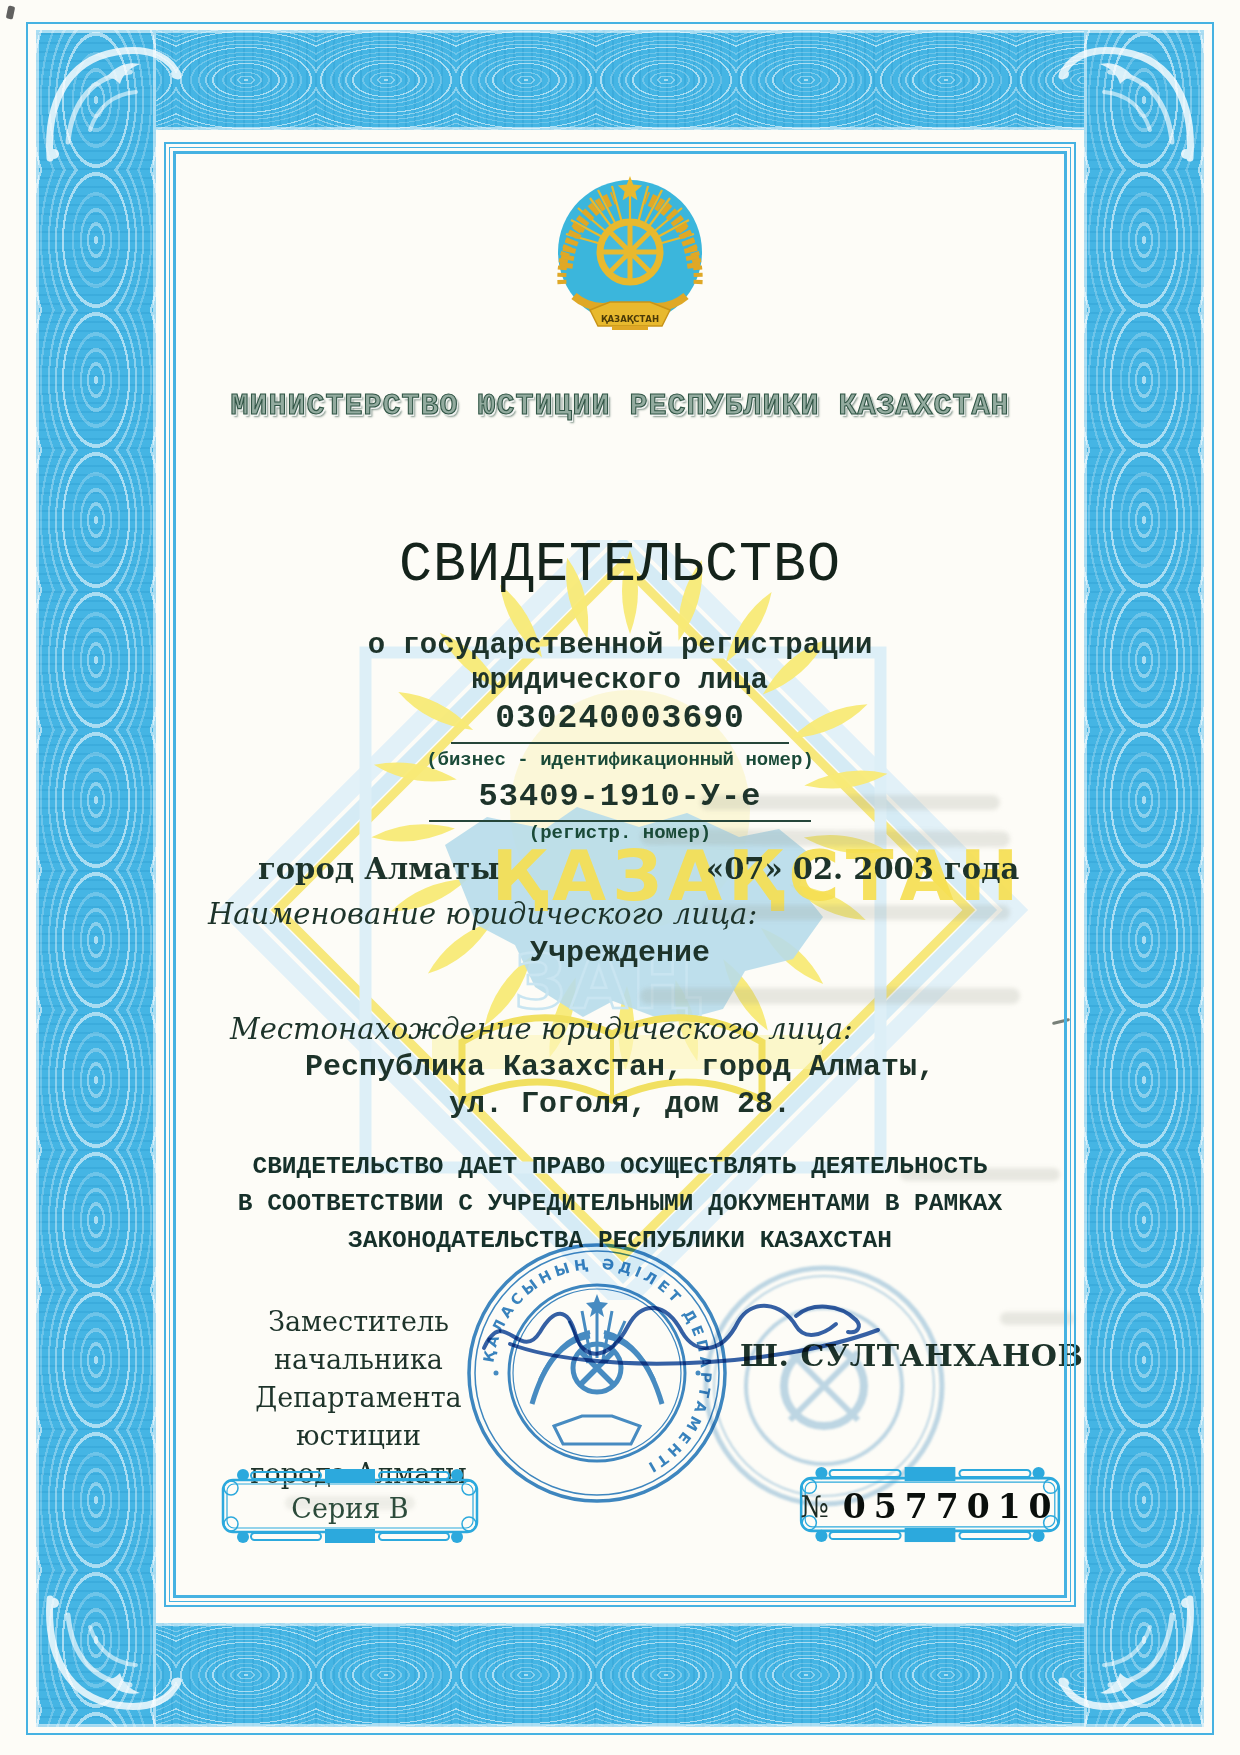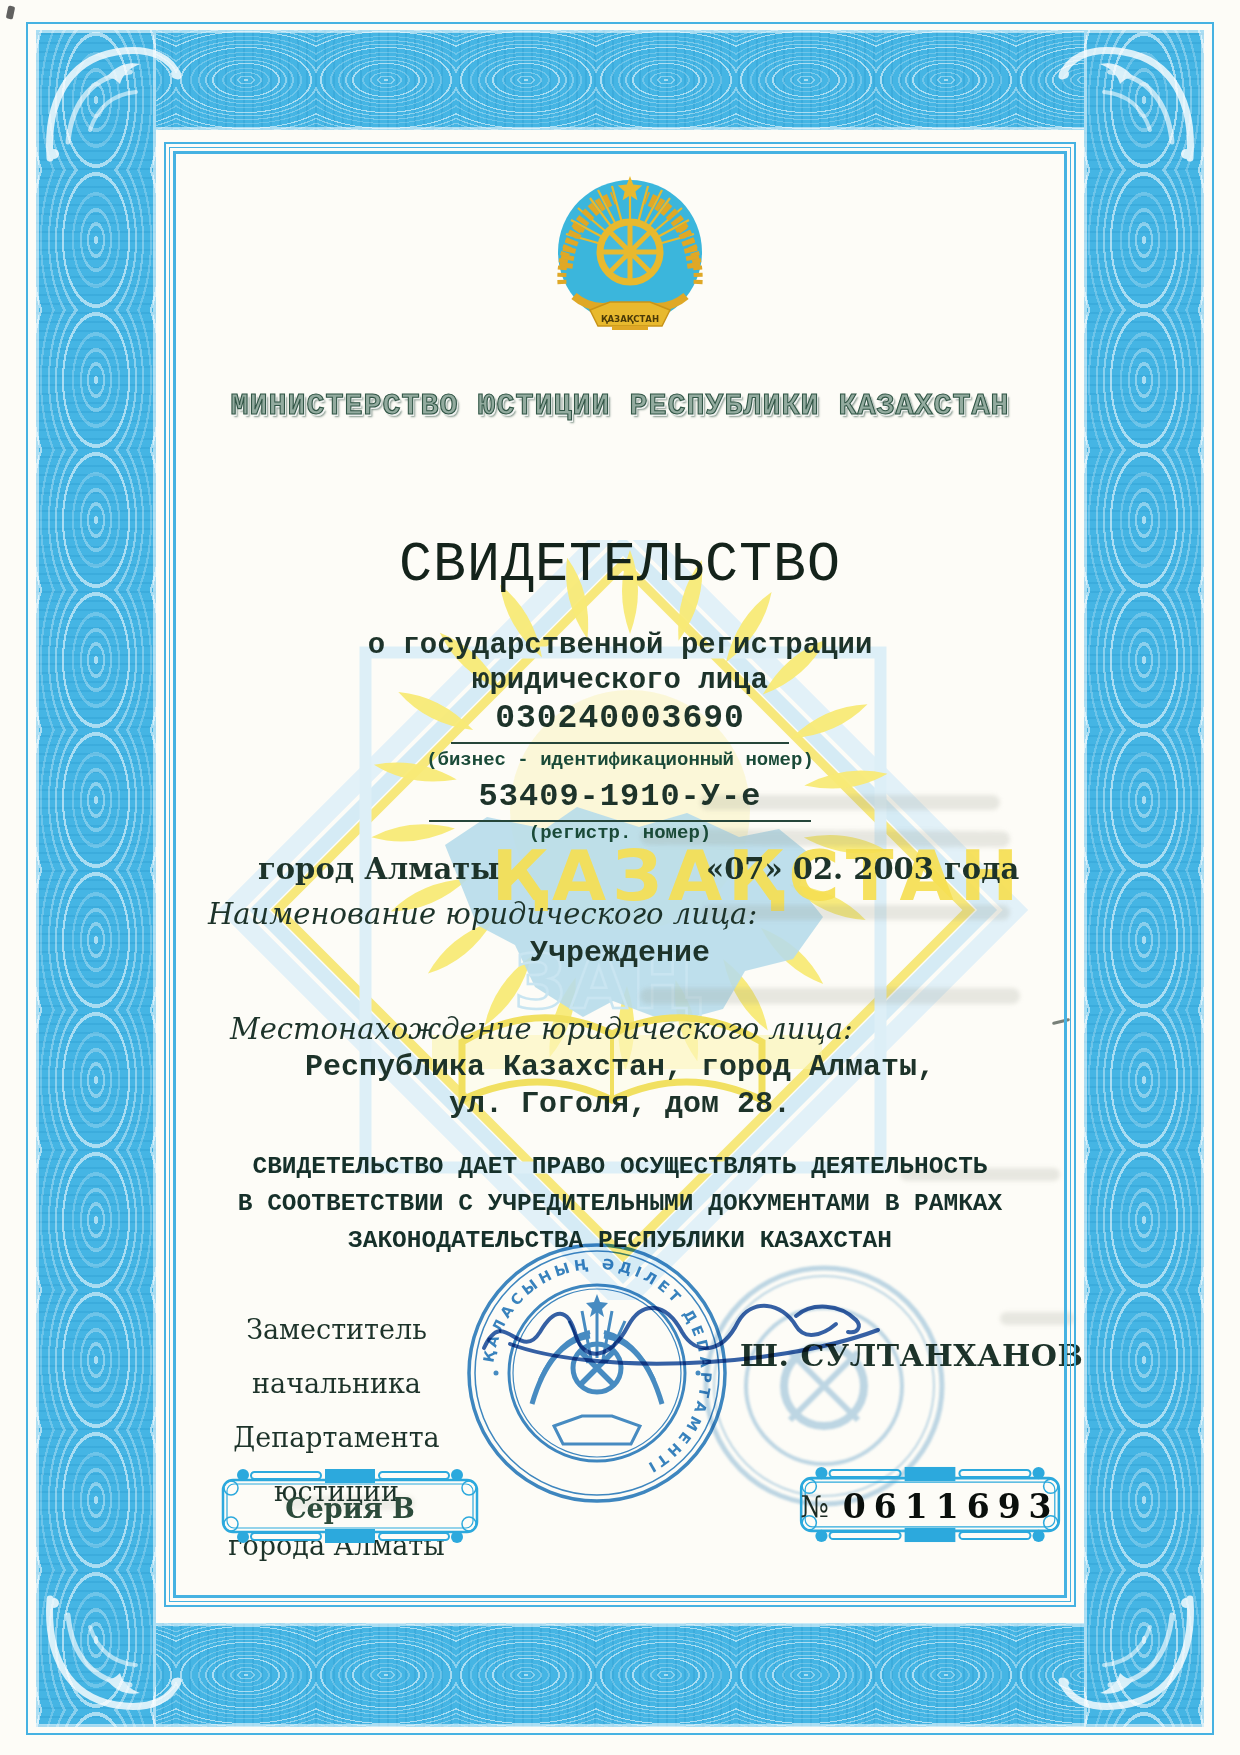--- a/index.html
+++ b/index.html
@@ -52,27 +52,27 @@
   .reg-label{top:822px;font-weight:bold;font-size:19px;color:#1a4a38;}
   .city{top:852px;left:258px;font-weight:bold;font-size:29px;}
   .date{top:852px;left:706px;font-weight:bold;font-size:29px;}
   .name-label{top:897px;left:208px;font-style:italic;font-size:29px;}
   .name1{top:936px;font-weight:bold;font-size:30px;}
   .name2{top:971px;font-weight:bold;font-size:30px;}
   .loc-label{top:1012px;left:196px;font-style:italic;font-size:29px;margin-left:34px;}
   .addr1{top:1050px;font-weight:bold;font-size:30px;}
   .addr2{top:1087px;font-weight:bold;font-size:30px;}
   .legal{top:1148px;font-weight:bold;font-size:24.5px;line-height:37px;color:#16302a;}
-  .sig-title{top:1303px;left:189px;width:295px;text-align:center;font-size:27px;line-height:54px;}
+  .sig-title{top:1303px;left:211px;width:295px;text-align:center;font-size:27px;line-height:38px;}
   .sig-name{top:1338px;left:740px;font-weight:bold;font-size:30px;letter-spacing:.5px;}
 
   
   .plate{width:274px;height:92px;}
   .plate-label{position:absolute;inset:0;display:flex;align-items:center;justify-content:center;gap:14px;}
-  .series-text{font-weight:bold;font-size:27px;color:#2c4b3b;}
+  .series-text{font-weight:normal;font-size:27px;color:#2c4b3b;}
   .no-sign{font-size:30px;color:#1c2a22;}
   .no-digits{font-weight:bold;font-size:33px;letter-spacing:8px;color:#0a0f0c;}
 
   
   .smudge{background:rgba(143,152,136,.20);border-radius:8px;filter:blur(2.2px);}
   .stampwrap{mix-blend-mode:multiply;}
   .artifact{left:7px;top:6px;width:7px;height:13px;background:#3a3a3a;opacity:.8;transform:rotate(12deg);border-radius:2px;}
   .tick{left:1052px;top:1020px;width:18px;height:3px;background:#4a554e;opacity:.75;transform:rotate(-14deg);border-radius:2px;}
 </style>
 </head>
@@ -297,21 +297,21 @@
           <circle cx="244" cy="15" r="6" fill="#2ca9dd" stroke="none"></circle>
         <rect x="112" y="69" width="50" height="14" fill="#2ca9dd" stroke="none"></rect>
         <rect x="38" y="73" width="70" height="7" rx="3.5" stroke-width="2"></rect>
         <rect x="166" y="73" width="70" height="7" rx="3.5" stroke-width="2"></rect>
         <circle cx="30" cy="77" r="6" fill="#2ca9dd" stroke="none"></circle>
           <circle cx="244" cy="77" r="6" fill="#2ca9dd" stroke="none"></circle>
       </g>
     </svg>
     <div class="plate-label">
       <span class="no-sign">№</span>
-      <span class="no-digits">0611693</span>
+      <span class="no-digits">0577010</span>
     </div>
   </div>
 
   <div class="abs outer-line"></div>
   <div class="abs band h band-top"></div>
   <div class="abs band h band-bottom"></div>
   <div class="abs band v band-left"></div>
   <div class="abs band v band-right"></div>
 
   <svg class="abs corner" style="left:36px;top:30px" viewBox="0 0 150 150">

